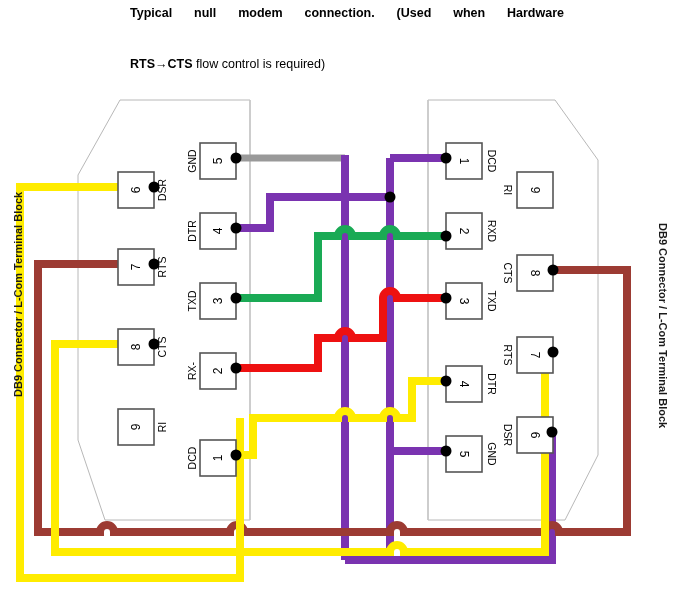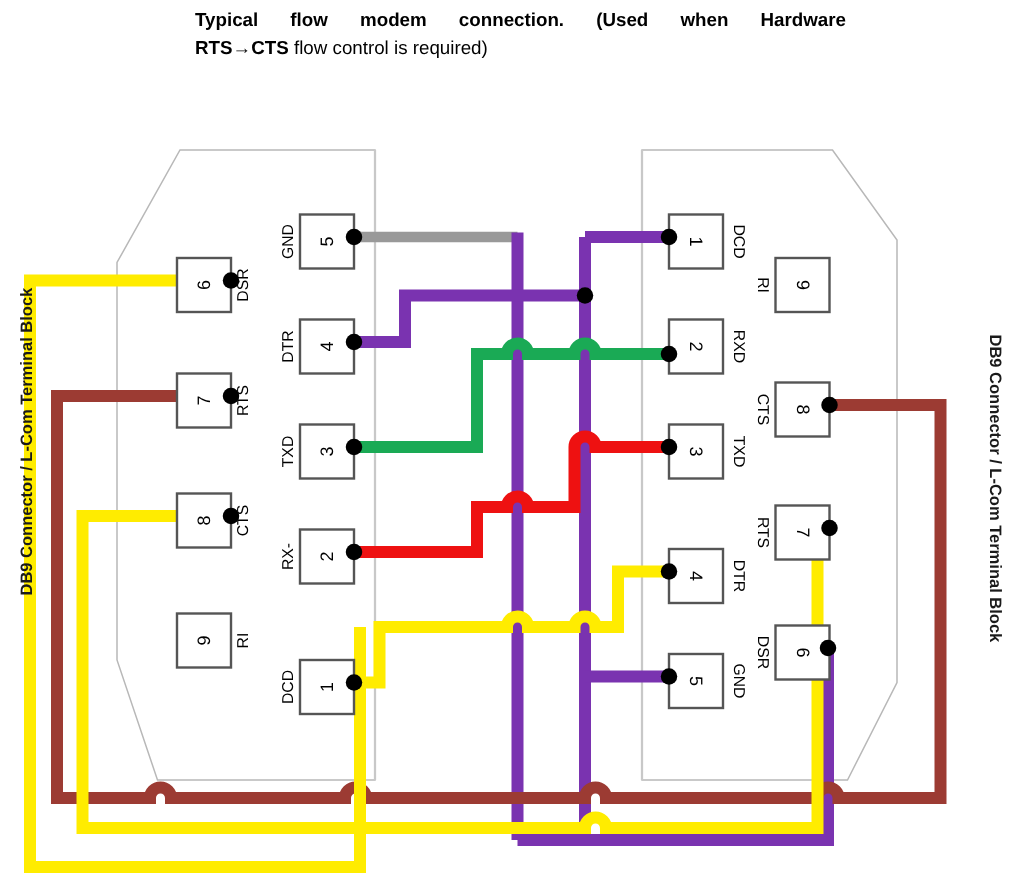--- a/index.html
+++ b/index.html
@@ -31,20 +31,21 @@
   }
   .title-line1 {
     display: block;
     text-align: justify;
     text-align-last: justify;
     white-space: nowrap;
   }
   .title-line2 {
     display: block;
     white-space: nowrap;
+    margin-top: 32px;
   }
   .title-line2 .reg {
     font-weight: normal;
   }
   svg.diagram {
     position: absolute;
     left: 0;
     top: 0;
     width: 676px;
     height: 597px;
@@ -75,21 +76,21 @@
     font-family: "Liberation Sans", sans-serif;
     fill: #000000;
   }
 </style>
 </head>
 <body>
 
 <div id="root">
 
   <div class="title-block">
-    <span class="title-line1">Typical flow modem connection. (Used when Hardware</span>
+    <span class="title-line1">Typical null modem connection. (Used when Hardware</span>
     <span class="title-line2"><span>RTS→CTS</span><span class="reg"> flow control is required)</span></span>
   </div>
 
   <svg class="diagram" viewBox="0 0 676 597">
 
     <polygon points="120,100 250,100 250,520 105,520 78,440 78,175" fill="none" stroke="#b8b8b8" stroke-width="1"></polygon>
     <polygon points="428,100 555,100 598,160 598,455 565,520 428,520" fill="none" stroke="#b8b8b8" stroke-width="1"></polygon>
 
     <line x1="250" y1="100" x2="250" y2="520" stroke="#c8c8c8" stroke-width="1.5"></line>
     <line x1="428" y1="100" x2="428" y2="520" stroke="#c8c8c8" stroke-width="1.5"></line>

